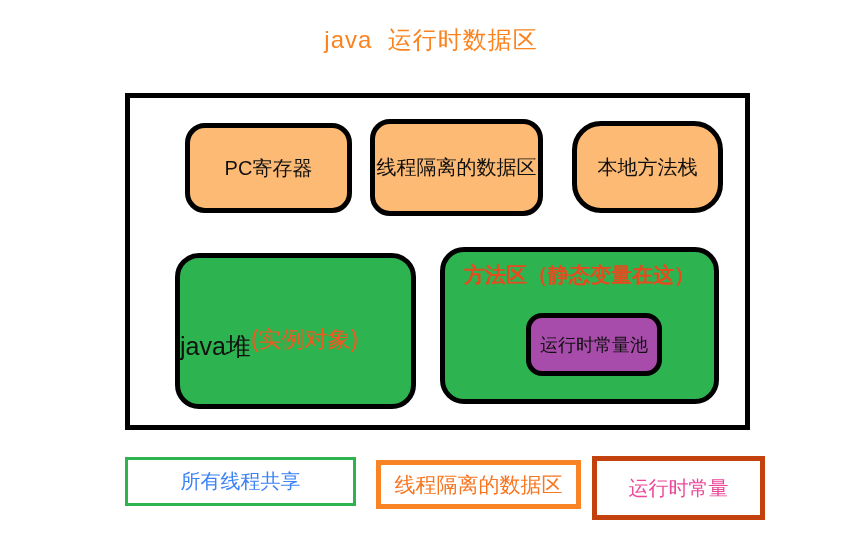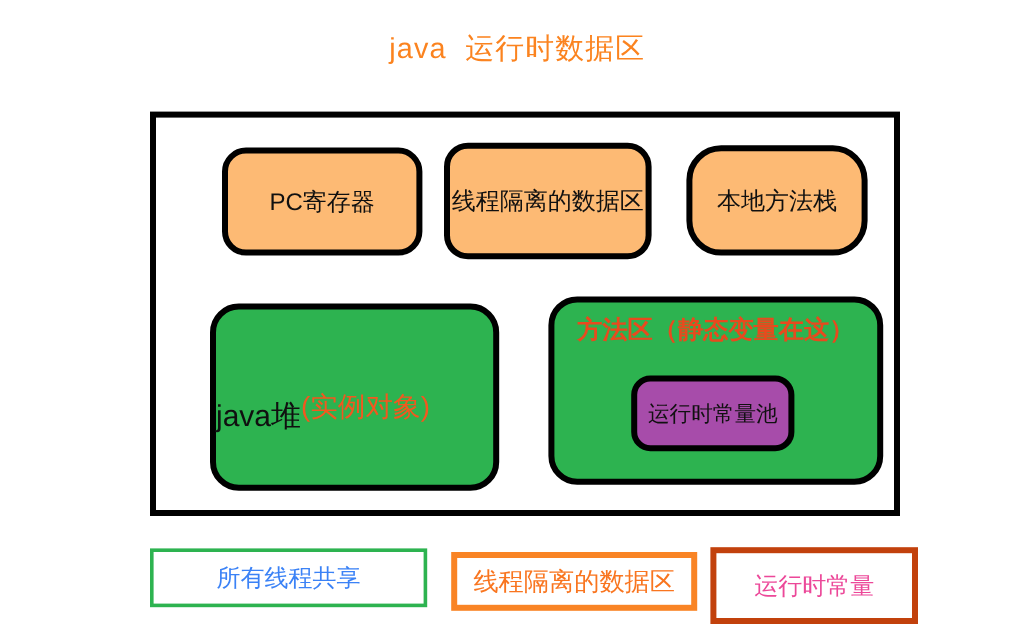--- a/index.html
+++ b/index.html
@@ -72,21 +72,21 @@
     margin-top: 30px;
     font-size: 25px;
     color: #101010;
   }
   .heap-note {
     margin-top: 17px;
     font-size: 23px;
     color: #f2581f;
   }
   .gbox.method {
-    left: 440px; top: 247px; width: 279px; height: 157px; margin-left: 17px;
+    left: 440px; top: 247px; width: 279px; height: 157px;
   }
   .method-title {
     margin-top: 9px;
     text-align: center;
     font-size: 21px;
     font-weight: bold;
     color: #e84a1e;
     white-space: nowrap;
   }
   

